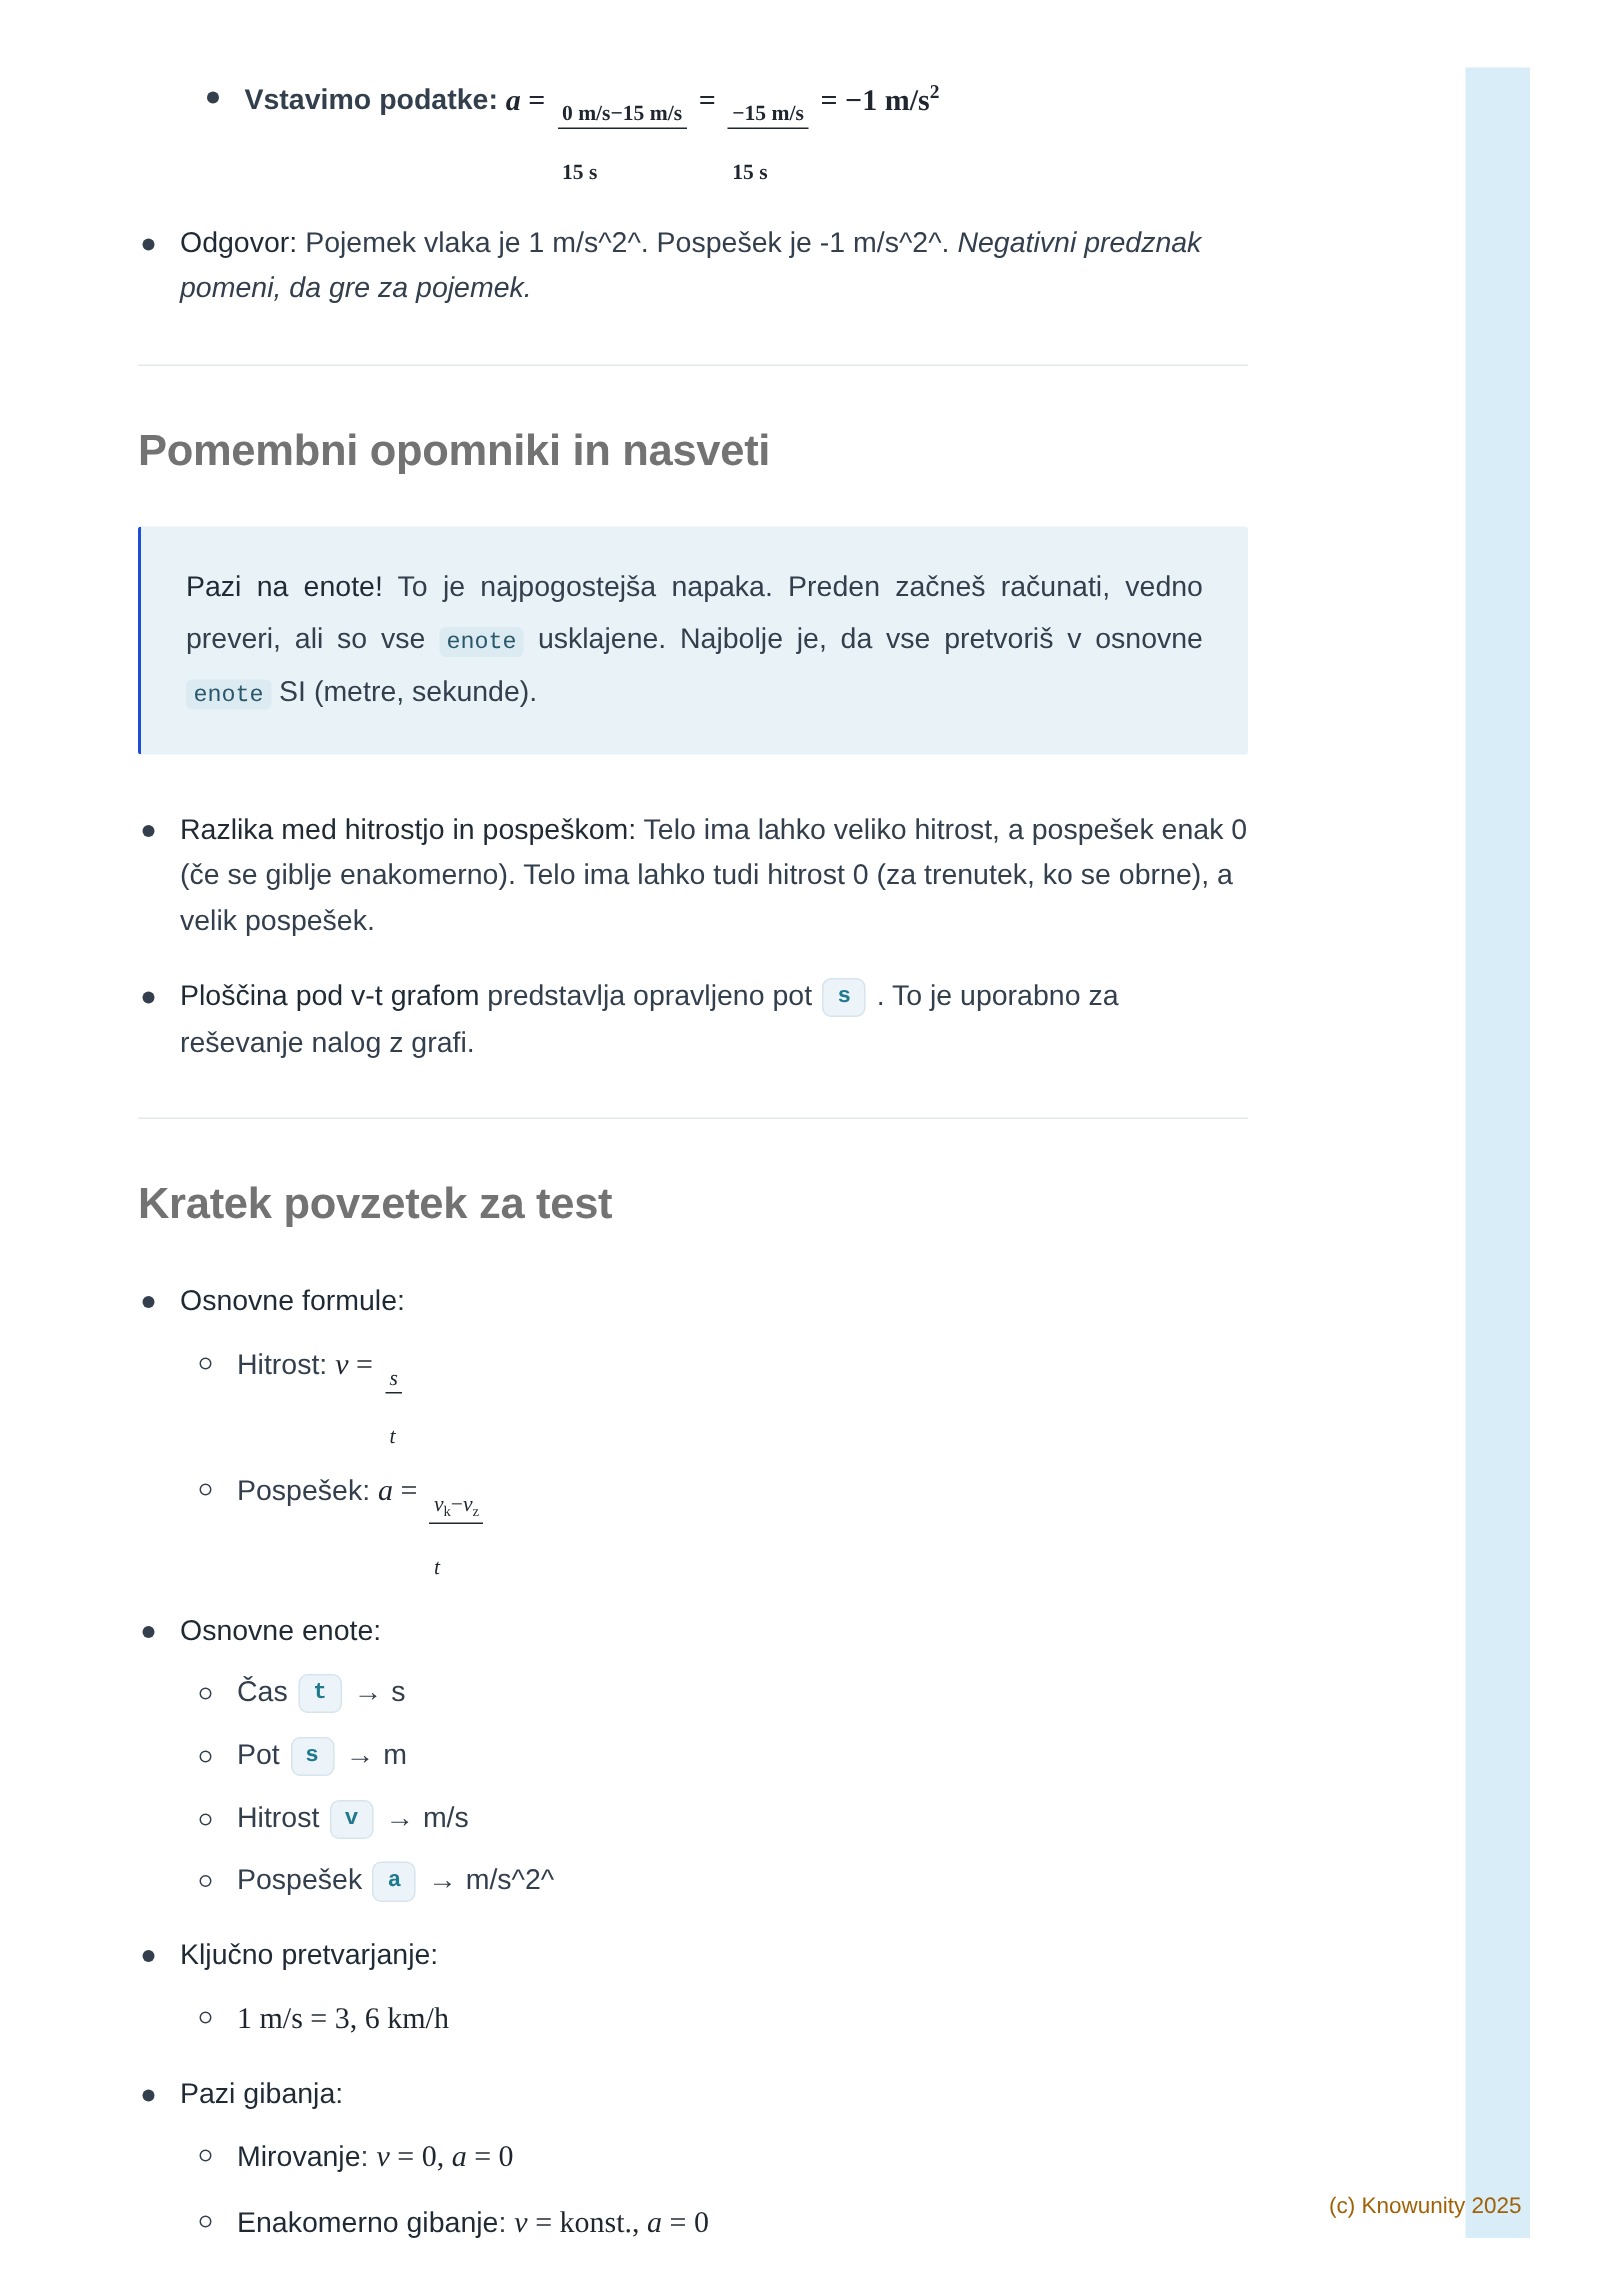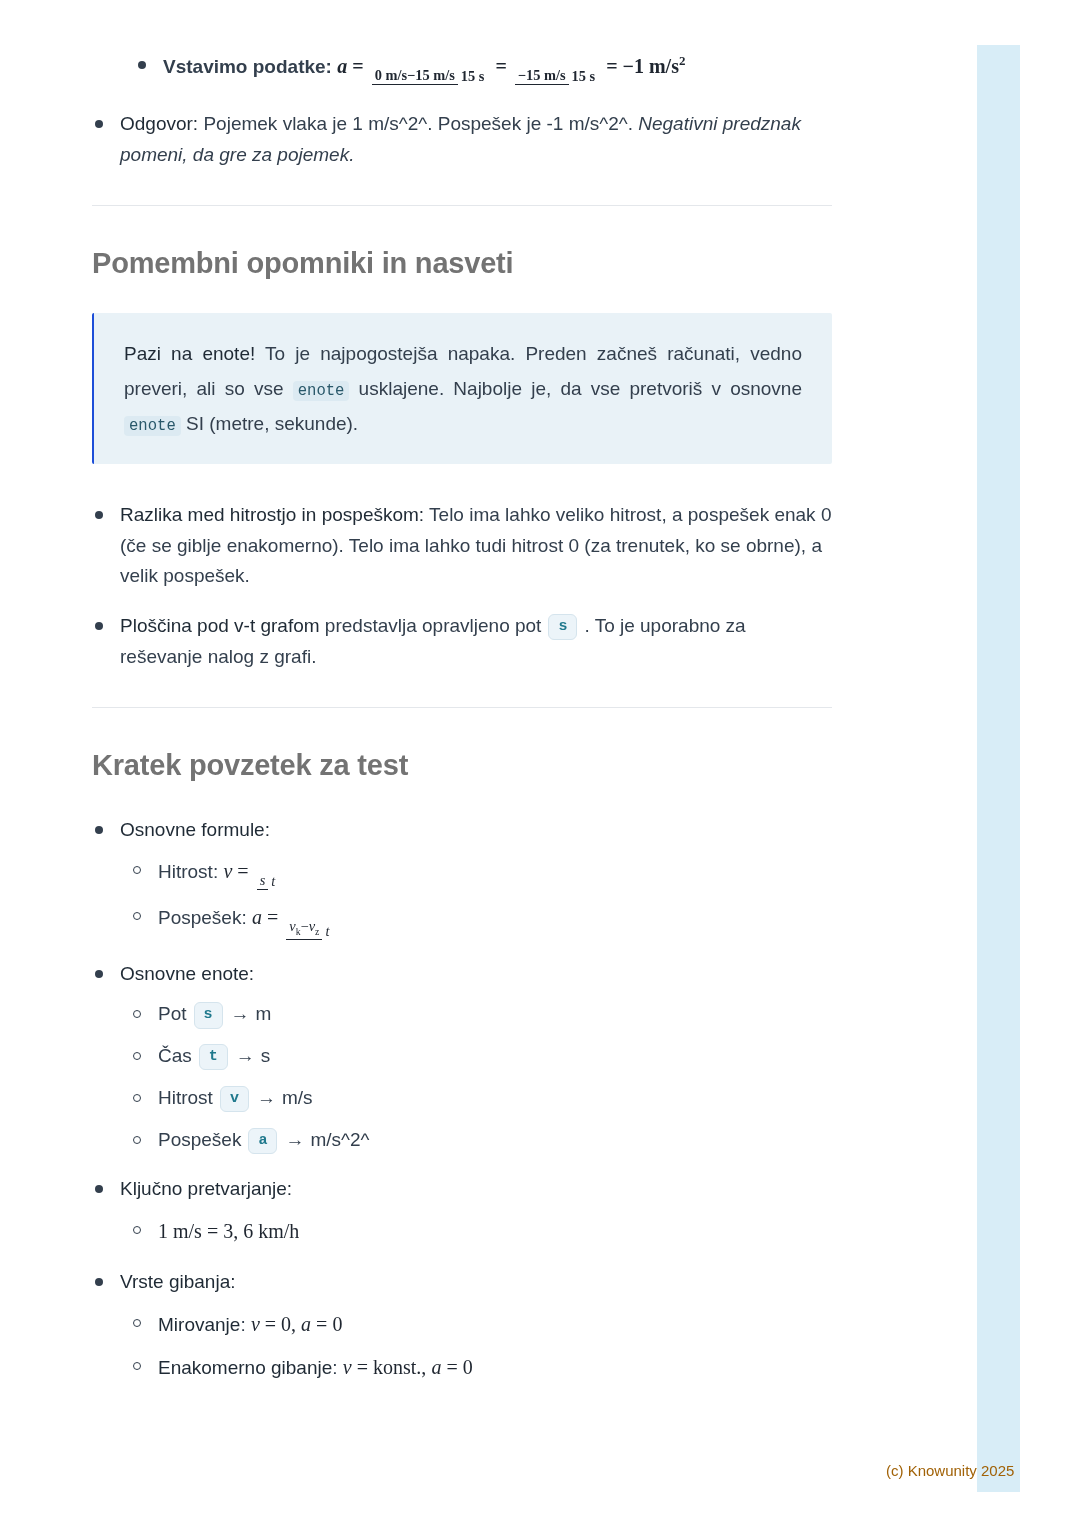--- a/index.html
+++ b/index.html
@@ -40,22 +40,22 @@
     background:#ecf4f9; border:1px solid #d5e4ed; border-radius:6px;
     padding:2px 9px; margin:0 7px; line-height:1.35; vertical-align:2px;
   }
   .arrow { margin:0 6px 0 1px; }
 
   .math { font-family:"Liberation Serif", serif; font-size:20px; color:#1f2630; }
   .math i { font-style:italic; }
   .math sub { font-size:0.68em; }
   .math sup { font-size:0.65em; }
   .frac {
-    display:inline-flex; flex-direction:row; align-items:flex-end; text-align:center;
-    font-size:0.72em; line-height:1.25; vertical-align:-7px; margin:0 3px;
+    display:inline-flex; flex-direction:column; align-items:flex-start; text-align:center;
+    font-size:0.72em; line-height:1.25; vertical-align:-7px; margin:0 3px;gap:20px;
   }
   .frac .fn { border-bottom:1px solid #1f2630; padding:0 3px; display:inline-block; }
   .frac .fd { padding:0 3px; display:inline-block; }
 
   .subs { margin-top:10px; margin-left:10px; }
   .subs .li { margin-bottom:11px; }
   .group { margin-bottom:8px; }
 </style>
 </head>
 <body>
@@ -127,25 +127,25 @@
       </div>
     </div>
 
     <div class="li group">
       <span class="mk"></span>
       <div class="bt">
         <span class="bold">Osnovne enote:</span>
         <div class="subs">
           <div class="li">
             <span class="mk open"></span>
-            <div class="bt"><span>Pot</span><span class="chip">s</span><span class="arrow">→</span><span>m</span></div>
+            <div class="bt"><span>Čas</span><span class="chip">t</span><span class="arrow">→</span><span>s</span></div>
           </div>
           <div class="li">
             <span class="mk open"></span>
-            <div class="bt"><span>Čas</span><span class="chip">t</span><span class="arrow">→</span><span>s</span></div>
+            <div class="bt"><span>Pot</span><span class="chip">s</span><span class="arrow">→</span><span>m</span></div>
           </div>
           <div class="li">
             <span class="mk open"></span>
             <div class="bt"><span>Hitrost</span><span class="chip">v</span><span class="arrow">→</span><span>m/s</span></div>
           </div>
           <div class="li">
             <span class="mk open"></span>
             <div class="bt"><span>Pospešek</span><span class="chip">a</span><span class="arrow">→</span><span>m/s^2^</span></div>
           </div>
         </div>
@@ -161,21 +161,21 @@
             <span class="mk open"></span>
             <div class="bt"><span class="math">1 m/s = 3, 6 km/h</span></div>
           </div>
         </div>
       </div>
     </div>
 
     <div class="li group">
       <span class="mk"></span>
       <div class="bt">
-        <span class="bold">Vrste gibanja:</span>
+        <span class="bold">Pazi gibanja:</span>
         <div class="subs">
           <div class="li">
             <span class="mk open"></span>
             <div class="bt"><span class="bold">Mirovanje</span><span>: </span><span class="math"><i>v</i><span> = 0, </span><i>a</i><span> = 0</span></span></div>
           </div>
           <div class="li">
             <span class="mk open"></span>
             <div class="bt"><span class="bold">Enakomerno gibanje</span><span>: </span><span class="math"><i>v</i><span> = konst., </span><i>a</i><span> = 0</span></span></div>
           </div>
         </div>

